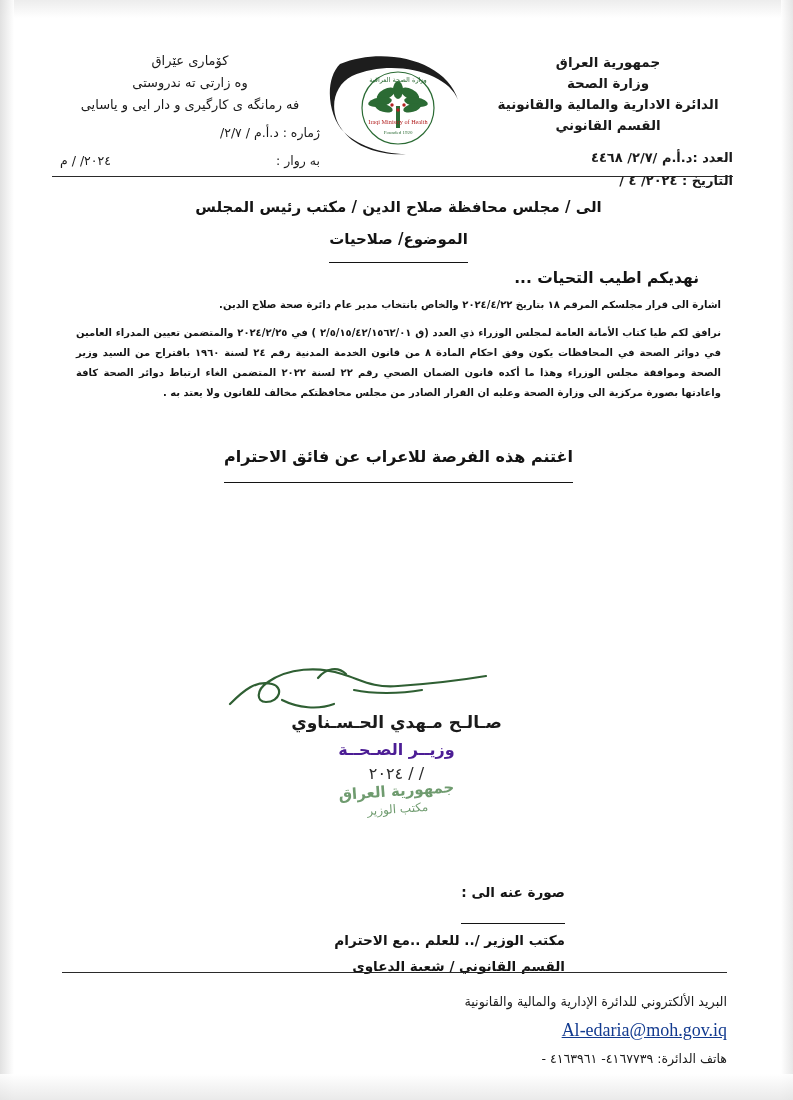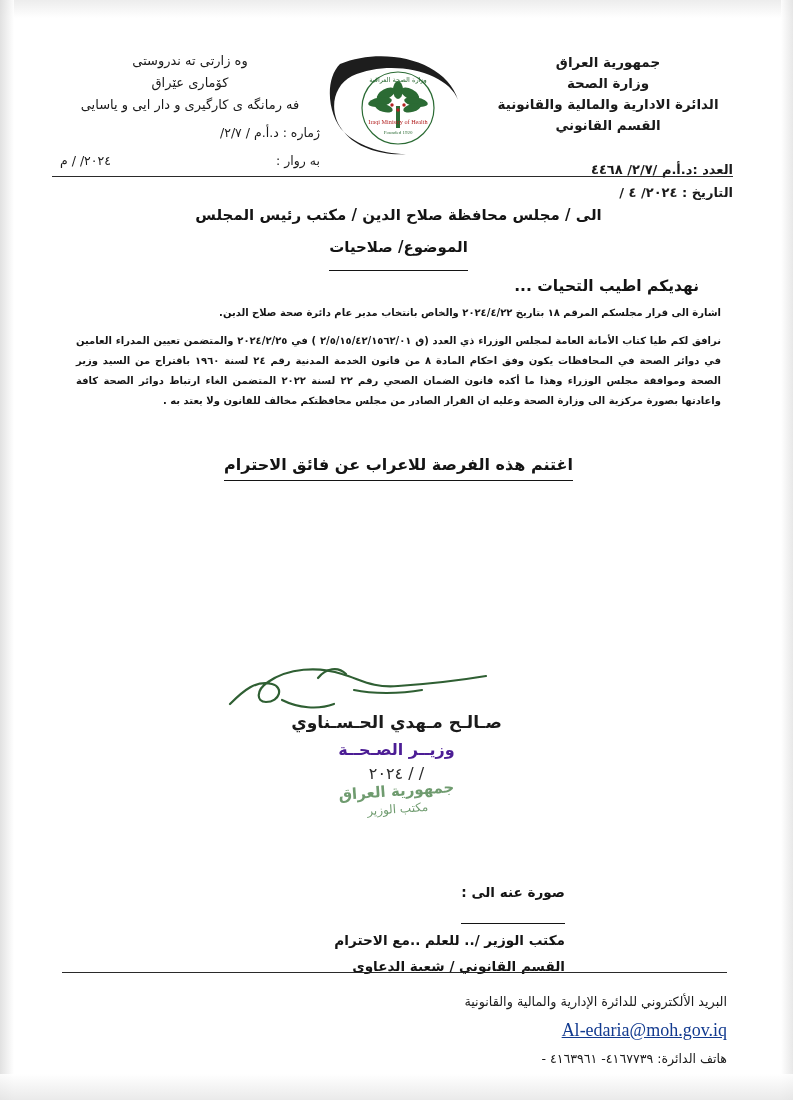--- a/index.html
+++ b/index.html
@@ -66,21 +66,21 @@
     font-family: "DejaVu Sans", sans-serif;
   }
   .hdr-right .num-line,
   .hdr-right .date-line {
     font-weight: bold;
     font-size: 13px;
     text-align: right;
     margin-top: 3px;
     white-space: nowrap;
   }
-  .hdr-right .num-line { margin-top: 24px; }
+  .hdr-right .num-line { margin-top: 12px; }
 
   .hdr-left {
     position: absolute;
     top: 6px;
     left: 0;
     width: 260px;
     text-align: center;
     color: #1a1a1a;
     font-size: 13px;
     line-height: 1.7;
@@ -110,21 +110,21 @@
     top: 176px;
     left: 52px;
     right: 60px;
     height: 0;
     border-top: 1.6px solid #2a2a2a;
   }
 
   
   .body-wrap {
     position: absolute;
-    top: 206px;
+    top: 198px;
     left: 70px;
     right: 66px;
     color: #141414;
     direction: rtl;
   }
   .to-line {
     text-align: center;
     font-size: 15px;
     font-weight: bold;
     letter-spacing: .2px;
@@ -156,21 +156,21 @@
     font-weight: bold;
   }
   .closing {
     margin-top: 44px;
     text-align: center;
     font-size: 16px;
     font-weight: bold;
   }
   .closing span {
     border-bottom: 1.4px solid #141414;
-    padding-bottom: 6px;
+    padding-bottom: 16px;
   }
 
   
   .sig-block {
     position: absolute;
     top: 660px;
     left: 0;
     right: 0;
     height: 200px;
   }
@@ -320,22 +320,22 @@
         </g>
 
         <text x="76" y="32" text-anchor="middle" font-family="DejaVu Sans, sans-serif" font-size="6.6" fill="#2b6b34">وزارة الصحة العراقية</text>
 
         <text x="76" y="74" text-anchor="middle" font-family="Liberation Serif, serif" font-size="6.2" fill="#b32222">Iraqi Ministry of Health</text>
         <text x="76" y="84" text-anchor="middle" font-family="Liberation Serif, serif" font-size="5" fill="#2b6b34">Founded 1920</text>
       </svg>
     </div>
 
     <div class="hdr-left">
+      <div class="kline">كۆماری عێراق</div>
       <div class="kline">وه زارتی ته ندروستی</div>
-      <div class="kline">كۆماری عێراق</div>
       <div class="kline">فه رمانگه ی کارگیری و دار ایی و یاسایی</div>
       <div class="kmeta">
         <span>ژماره : د.أ.م / ٢/٧/</span>
       </div>
       <div class="kmeta">
         <span>به روار :</span>
         <span>٢٠٢٤/  /  م</span>
       </div>
     </div>
   </div>

